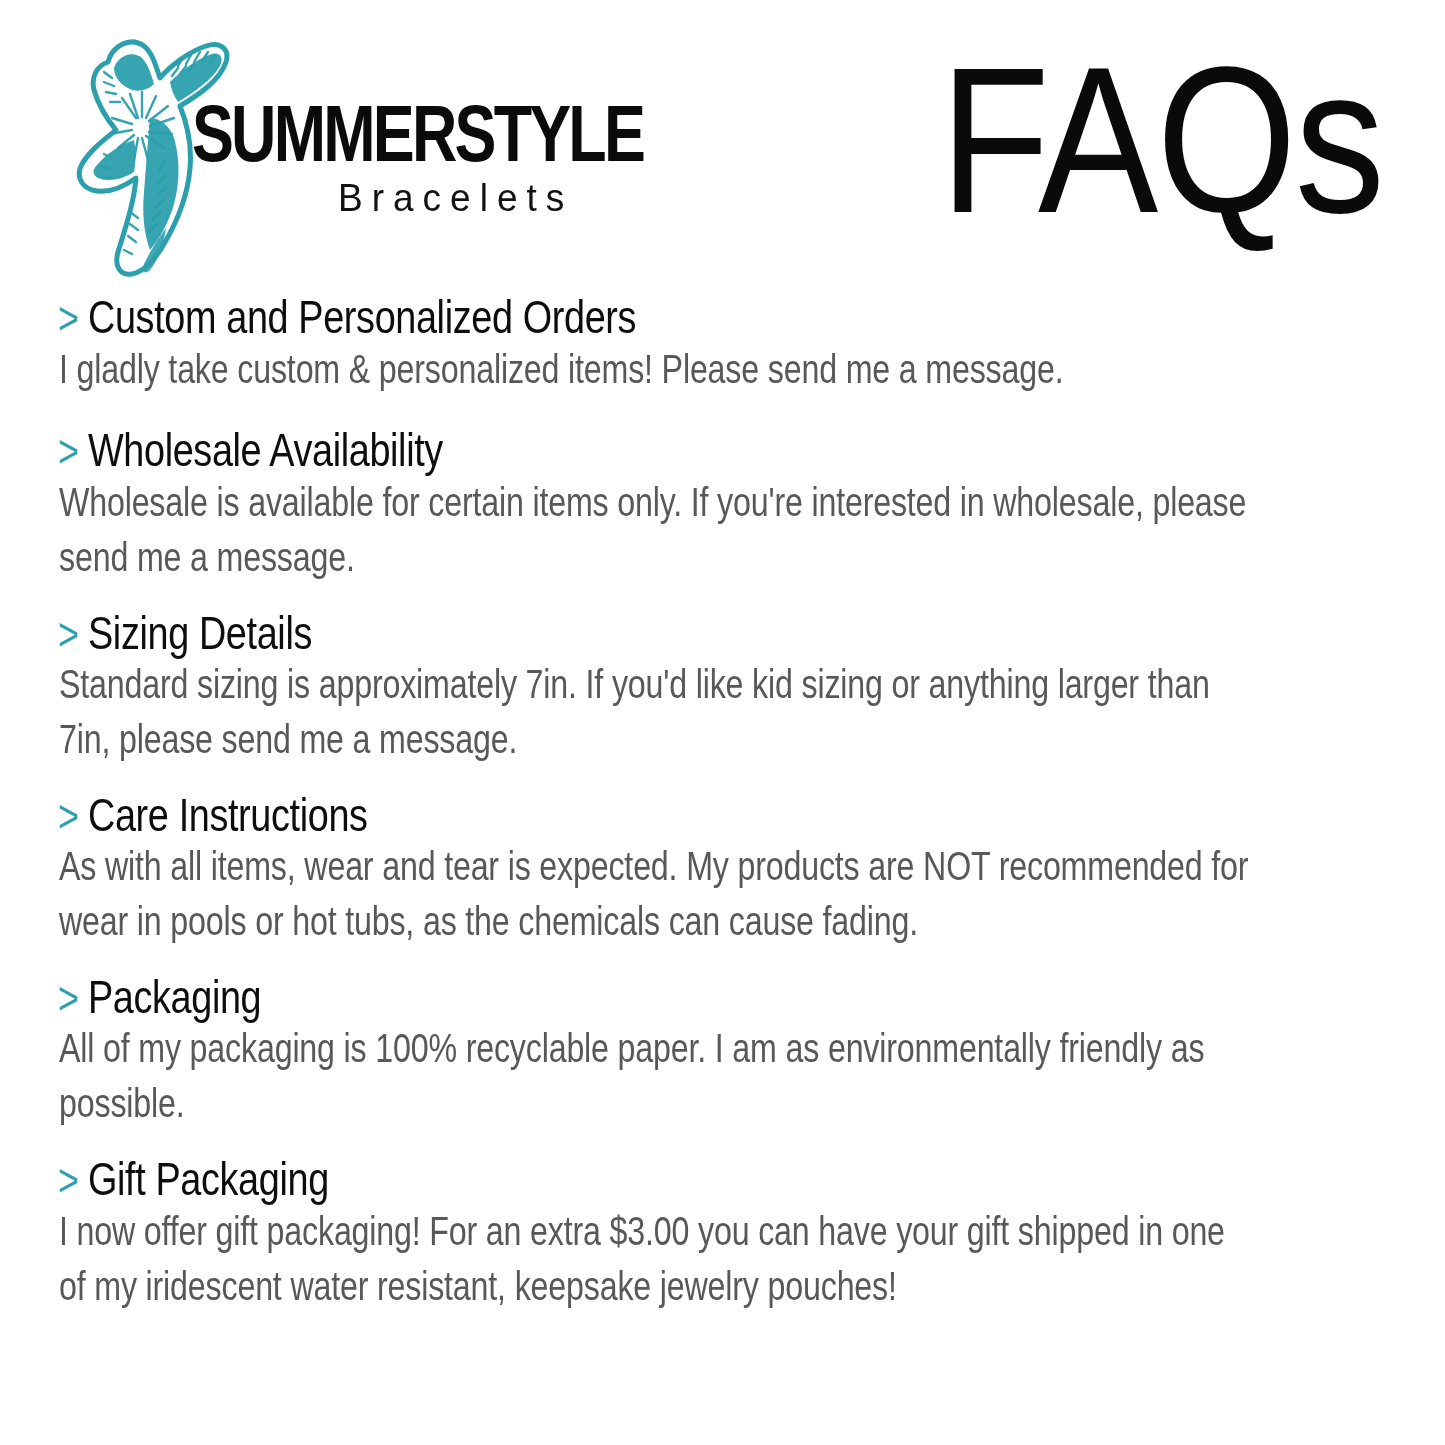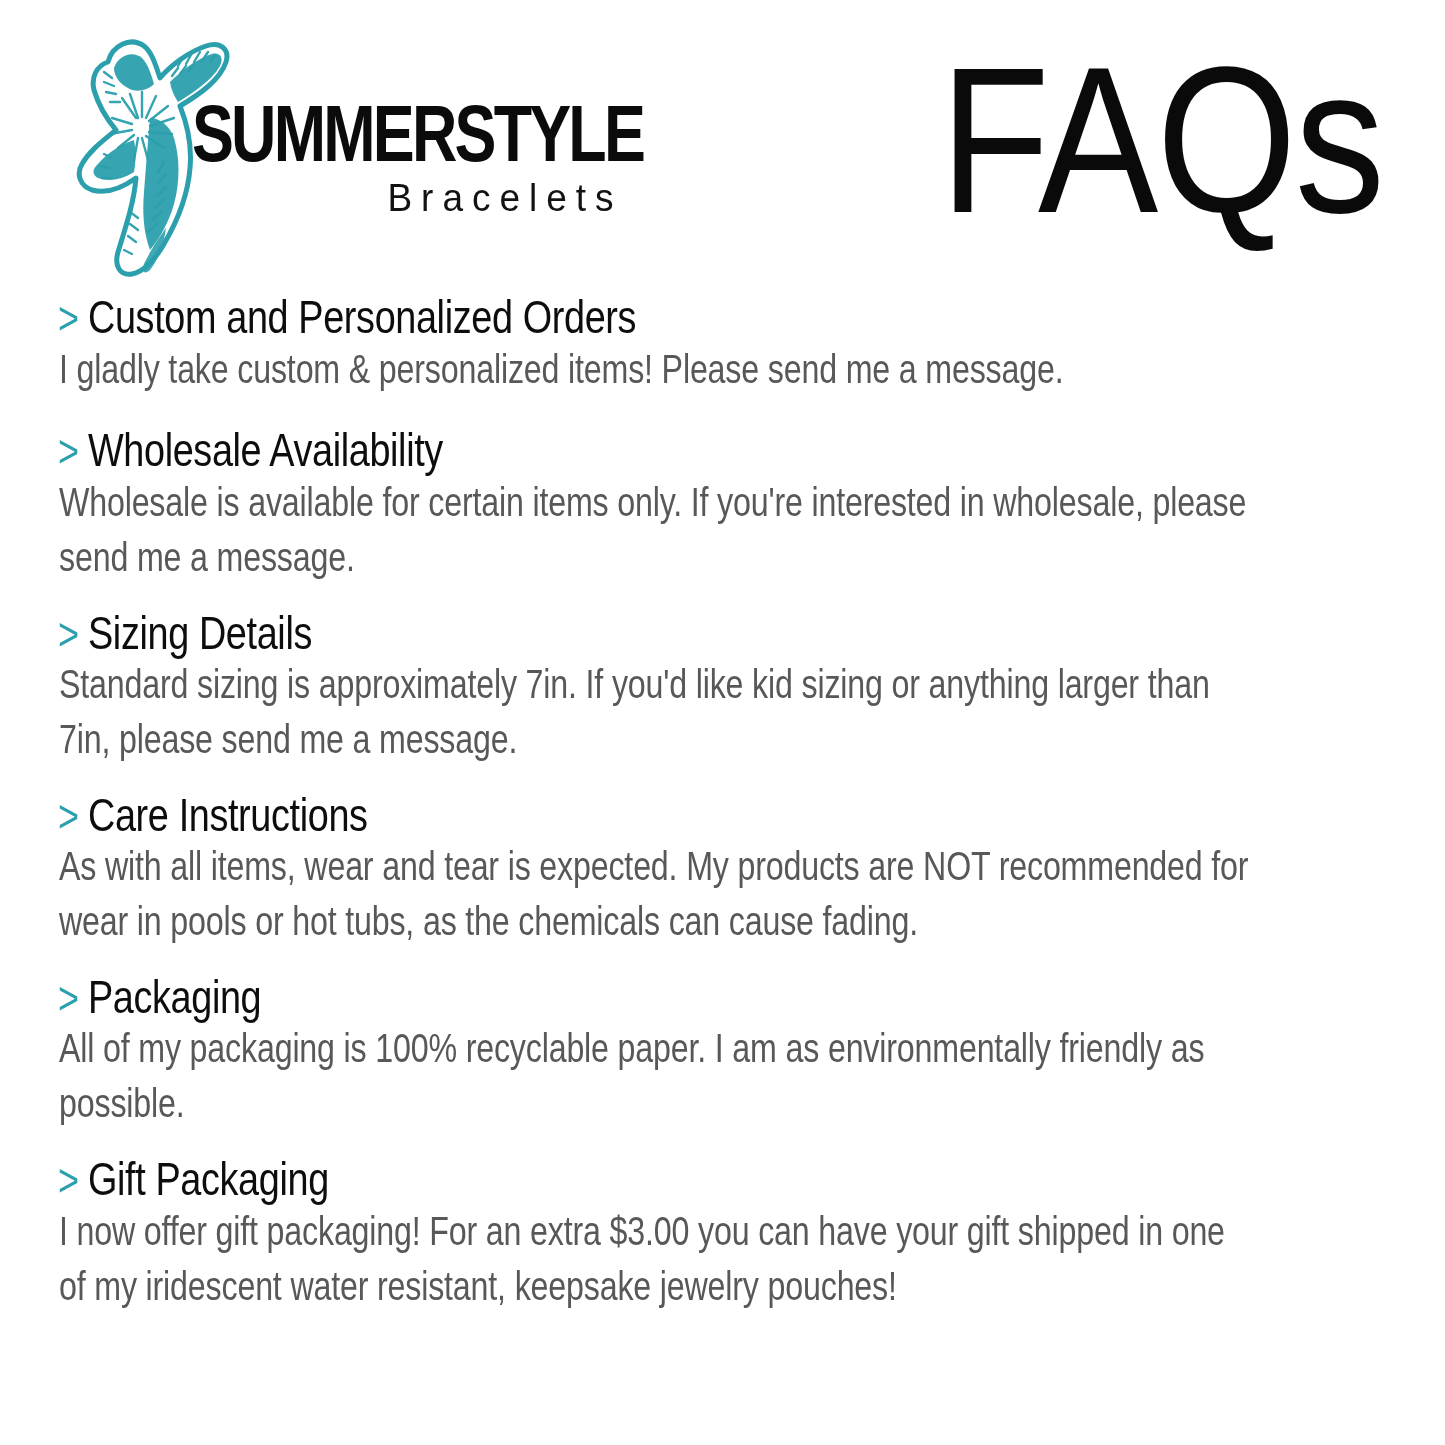--- a/index.html
+++ b/index.html
@@ -22,21 +22,20 @@
     background: #ffffff;
   }
 
   
   .header {
     position: absolute;
     left: 0;
     top: 0;
     width: 1445px;
     height: 290px;
-    text-align: center;
   }
 
   .brand {
     position: absolute;
     left: 52px;
     top: 22px;
     width: 620px;
     height: 262px;
   }
 

